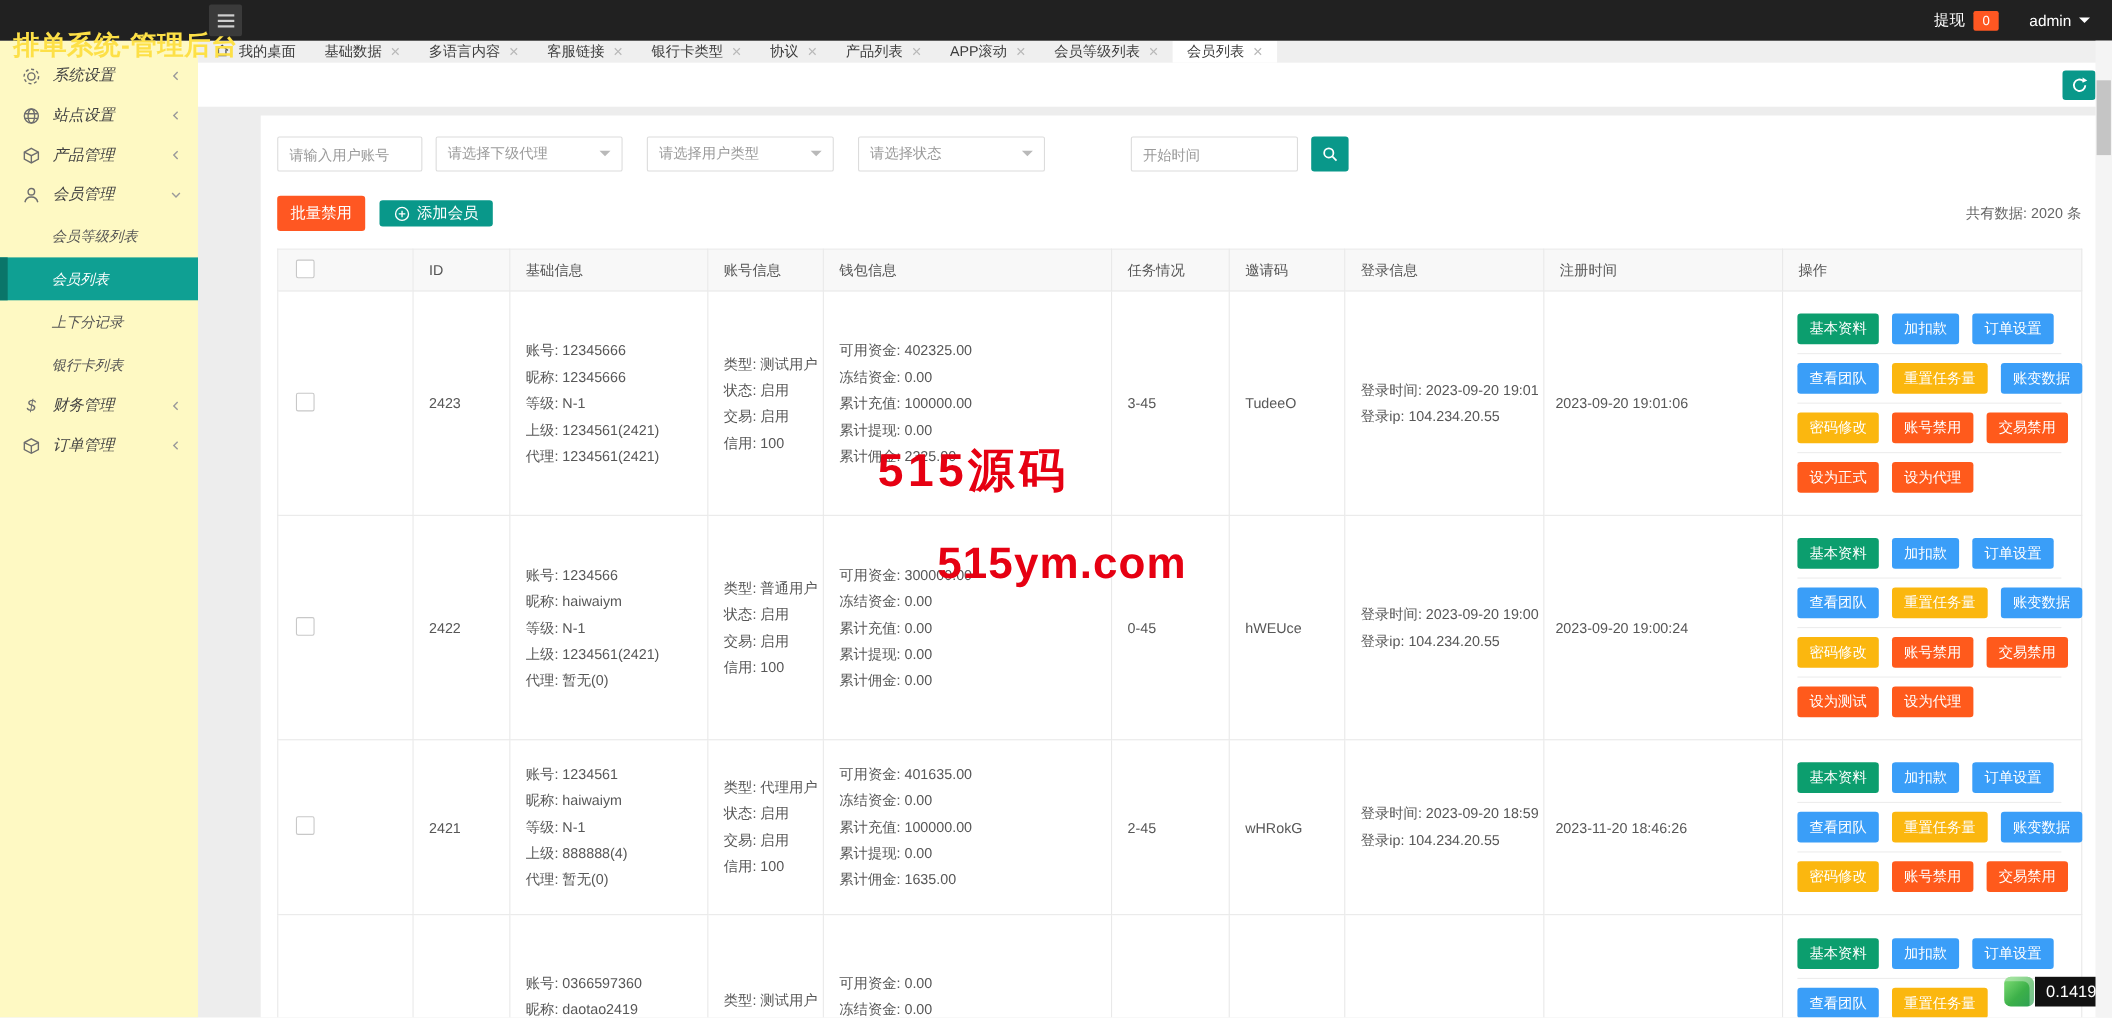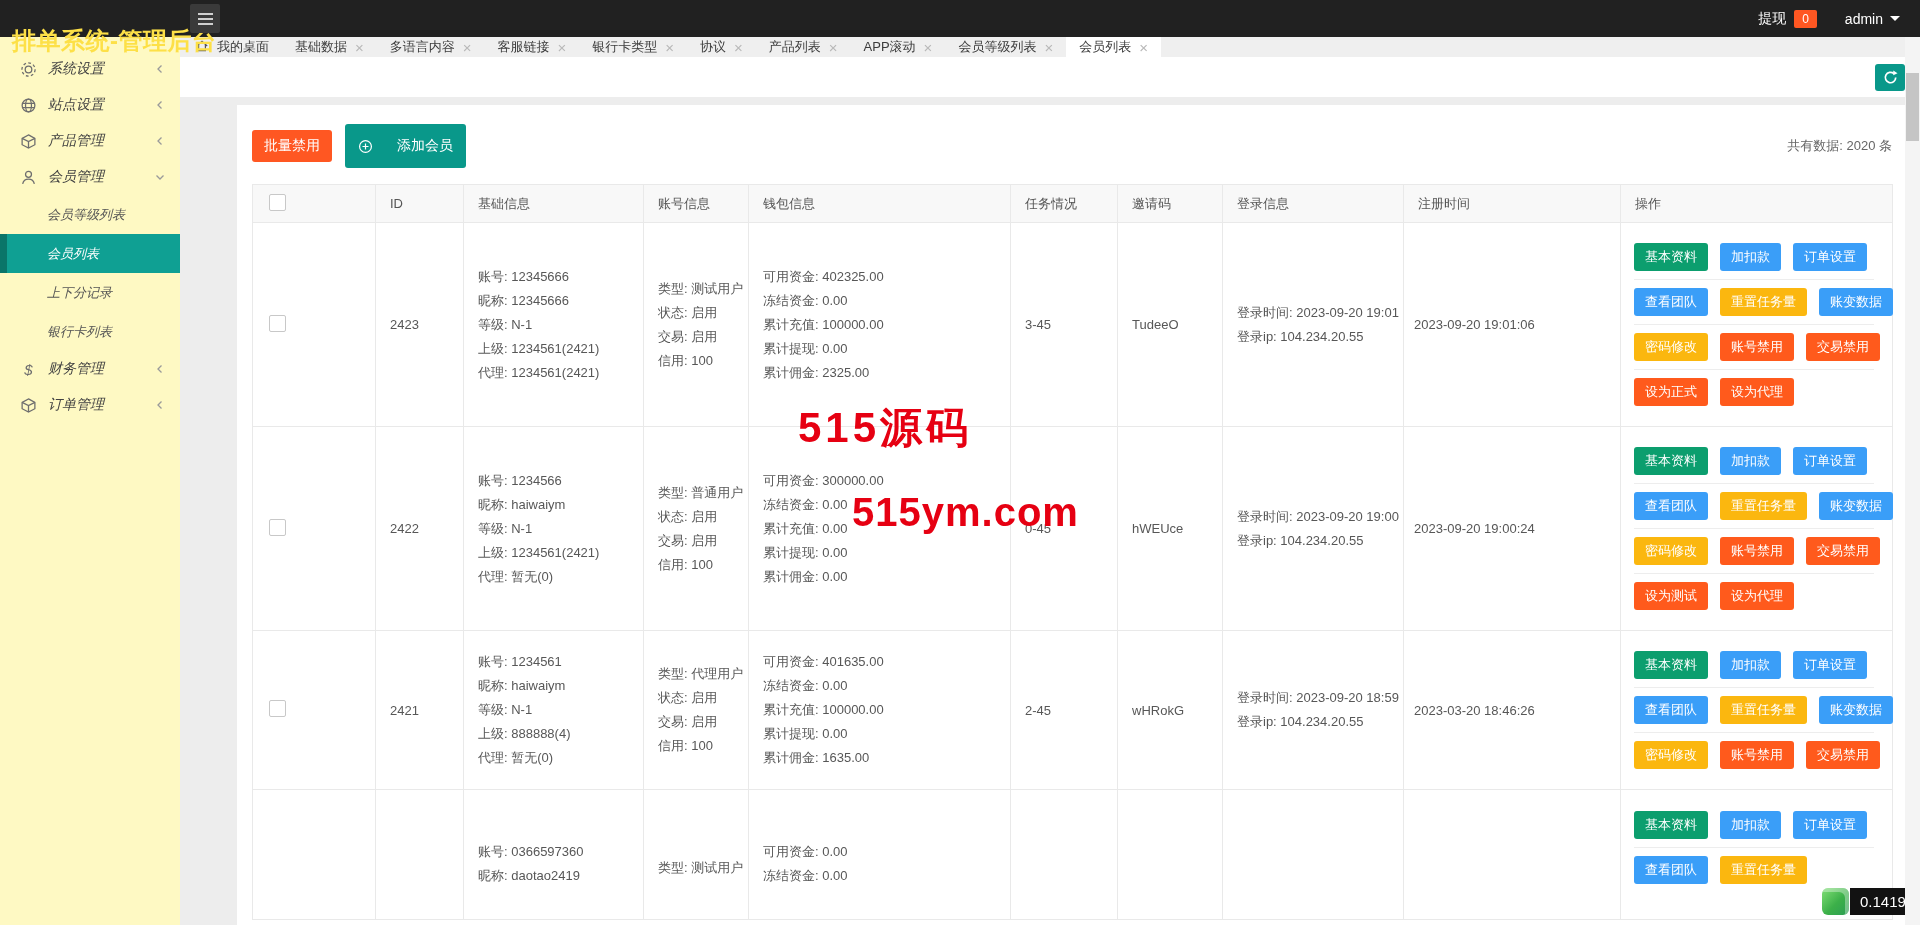--- a/index.html
+++ b/index.html
@@ -46,22 +46,22 @@
   .f-input { width:132px; height:32px; border:1px solid #dcdcdc; border-radius:2px; padding:0 10px; font-size:13px; color:#333;
     margin-right:12px; outline:none; font-family:inherit; }
   .f-input::placeholder { color:#9a9a9a; }
   .f-input.date { width:152px; margin-left:56px; }
   .f-select { width:170px; height:32px; border:1px solid #dcdcdc; border-radius:2px; background:#fff; display:flex; align-items:center;
     justify-content:space-between; padding:0 10px; color:#9a9a9a; font-size:13px; margin-right:22px; cursor:pointer; }
   .caret-g { width:0; height:0; border:5px solid transparent; border-top-color:#b9b9b9; margin-top:4px; }
   .search-btn { width:34px; height:32px; background:#09988a; border:none; border-radius:3px; display:flex; align-items:center; justify-content:center; cursor:pointer; }
   .ops-row { display:flex; align-items:center; margin-bottom:16px; }
   .btn-batch { height:32px; padding:0 12px; background:#ff5722; color:#fff; border:none; border-radius:3px; font-size:14px; cursor:pointer; font-family:inherit; }
-  .btn-add { height:44px; padding:0 13px; background:#09988a; color:#fff; border:none; border-radius:3px; font-size:14px; cursor:pointer;
-    display:flex; align-items:center; gap:24px; margin-left:13px; font-family:inherit; }
+  .btn-add { height:24px; padding:0 13px; background:#09988a; color:#fff; border:none; border-radius:3px; font-size:14px; cursor:pointer;
+    display:flex; align-items:center; gap:6px; margin-left:13px; font-family:inherit; }
   .total { margin-left:auto; color:#666; font-size:13px; }
   
   table { width:1640px; border-collapse:collapse; table-layout:fixed; font-size:13px; color:#575757; }
   th,td { border:1px solid #e9e9e9; }
   thead th { background:#f8f8f8; height:38px; font-weight:normal; text-align:left; padding-left:14px; color:#555; }
   th.col-check, td.col-check { padding-left:16px; }
   td { vertical-align:middle; padding:0 0 0 14px; }
   td.col-reg { padding-left:10px; }
   .line { line-height:24px; white-space:nowrap; }
   .checkbox { display:inline-block; width:17px; height:17px; background:#fff; border:1px solid #c8c8c8; border-radius:2px; cursor:pointer; }
@@ -258,20 +258,42 @@
     <div class="toolbar-strip">
       <button class="refresh-btn" aria-label="refresh">
         <svg width="17" height="17" viewBox="0 0 16 16">
           <path d="M12.9 8A4.9 4.9 0 1 1 11.2 4.3" fill="none" stroke="#fff" stroke-width="1.6"></path>
           <polygon points="10.6,1.4 10.6,5.8 14.6,3.9" fill="#fff"></polygon>
         </svg>
       </button>
     </div>
     <div class="content">
       <div class="card">
+        <div class="filters">
+          <input class="f-input" type="text" placeholder="请输入用户账号" style="">
+          <div class="f-select">
+            <span>请选择下级代理</span>
+            <i class="caret-g"></i>
+          </div>
+          <div class="f-select">
+            <span>请选择用户类型</span>
+            <i class="caret-g"></i>
+          </div>
+          <div class="f-select">
+            <span>请选择状态</span>
+            <i class="caret-g"></i>
+          </div>
+          <input class="f-input date" type="text" placeholder="开始时间" style="">
+          <button class="search-btn" aria-label="search">
+            <svg width="16" height="16" viewBox="0 0 16 16">
+              <circle cx="7" cy="7" r="4.2" fill="none" stroke="#fff" stroke-width="1.6"></circle>
+              <path d="M10.2 10.2 L14 14" stroke="#fff" stroke-width="1.6"></path>
+            </svg>
+          </button>
+        </div>
         <div class="ops-row">
           <button class="btn-batch">批量禁用</button>
           <button class="btn-add">
             <svg width="15" height="15" viewBox="0 0 16 16">
               <circle cx="8" cy="8" r="6.3" fill="none" stroke="#fff" stroke-width="1.3"></circle>
               <path d="M8 4.8v6.4M4.8 8h6.4" stroke="#fff" stroke-width="1.3"></path>
             </svg>
             <span>添加会员</span>
           </button>
           <div class="total">
@@ -440,21 +462,21 @@
                   <div class="line">累计充值: 100000.00</div>
                   <div class="line">累计提现: 0.00</div>
                   <div class="line">累计佣金: 1635.00</div>
                 </td>
                 <td class="col-tasks">2-45</td>
                 <td class="col-invite">wHRokG</td>
                 <td class="col-login">
                   <div class="line">登录时间: 2023-09-20 18:59</div>
                   <div class="line">登录ip: 104.234.20.55</div>
                 </td>
-                <td class="col-reg">2023-03-20 18:46:26</td>
+                <td class="col-reg">2023-11-20 18:46:26</td>
                 <td class="col-ops">
                   <div class="btn-row">
                     <button class="abtn green">基本资料</button>
                     <button class="abtn blue">加扣款</button>
                     <button class="abtn blue">订单设置</button>
                   </div>
                   <div class="btn-div"></div>
                   <div class="btn-row">
                     <button class="abtn blue">查看团队</button>
                     <button class="abtn amber">重置任务量</button>

